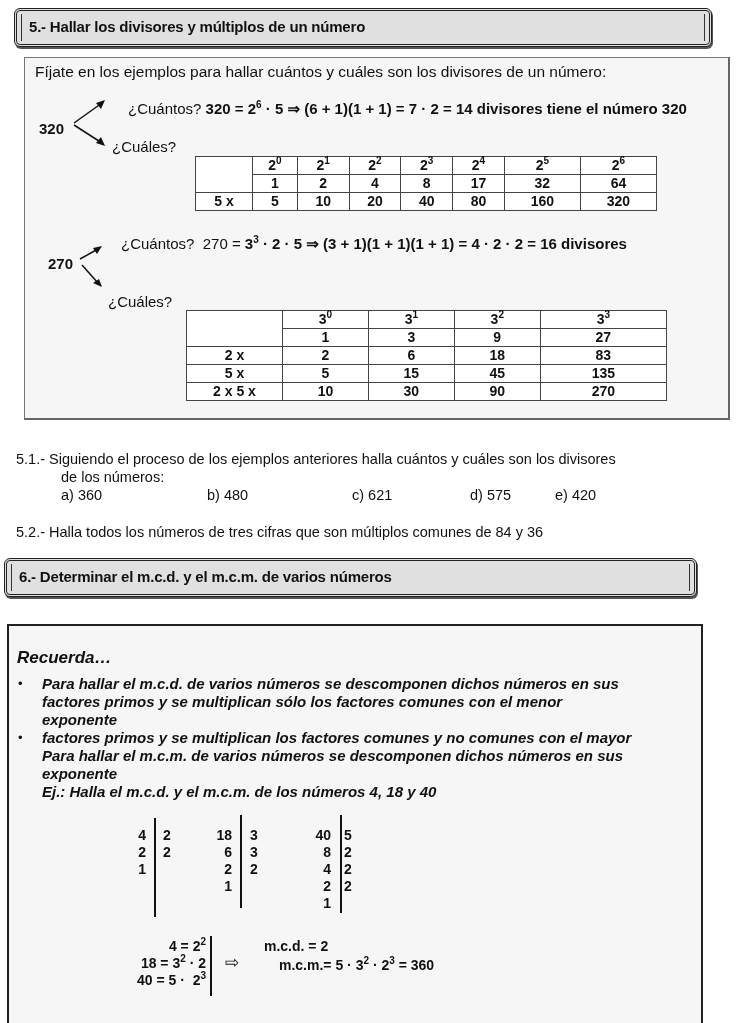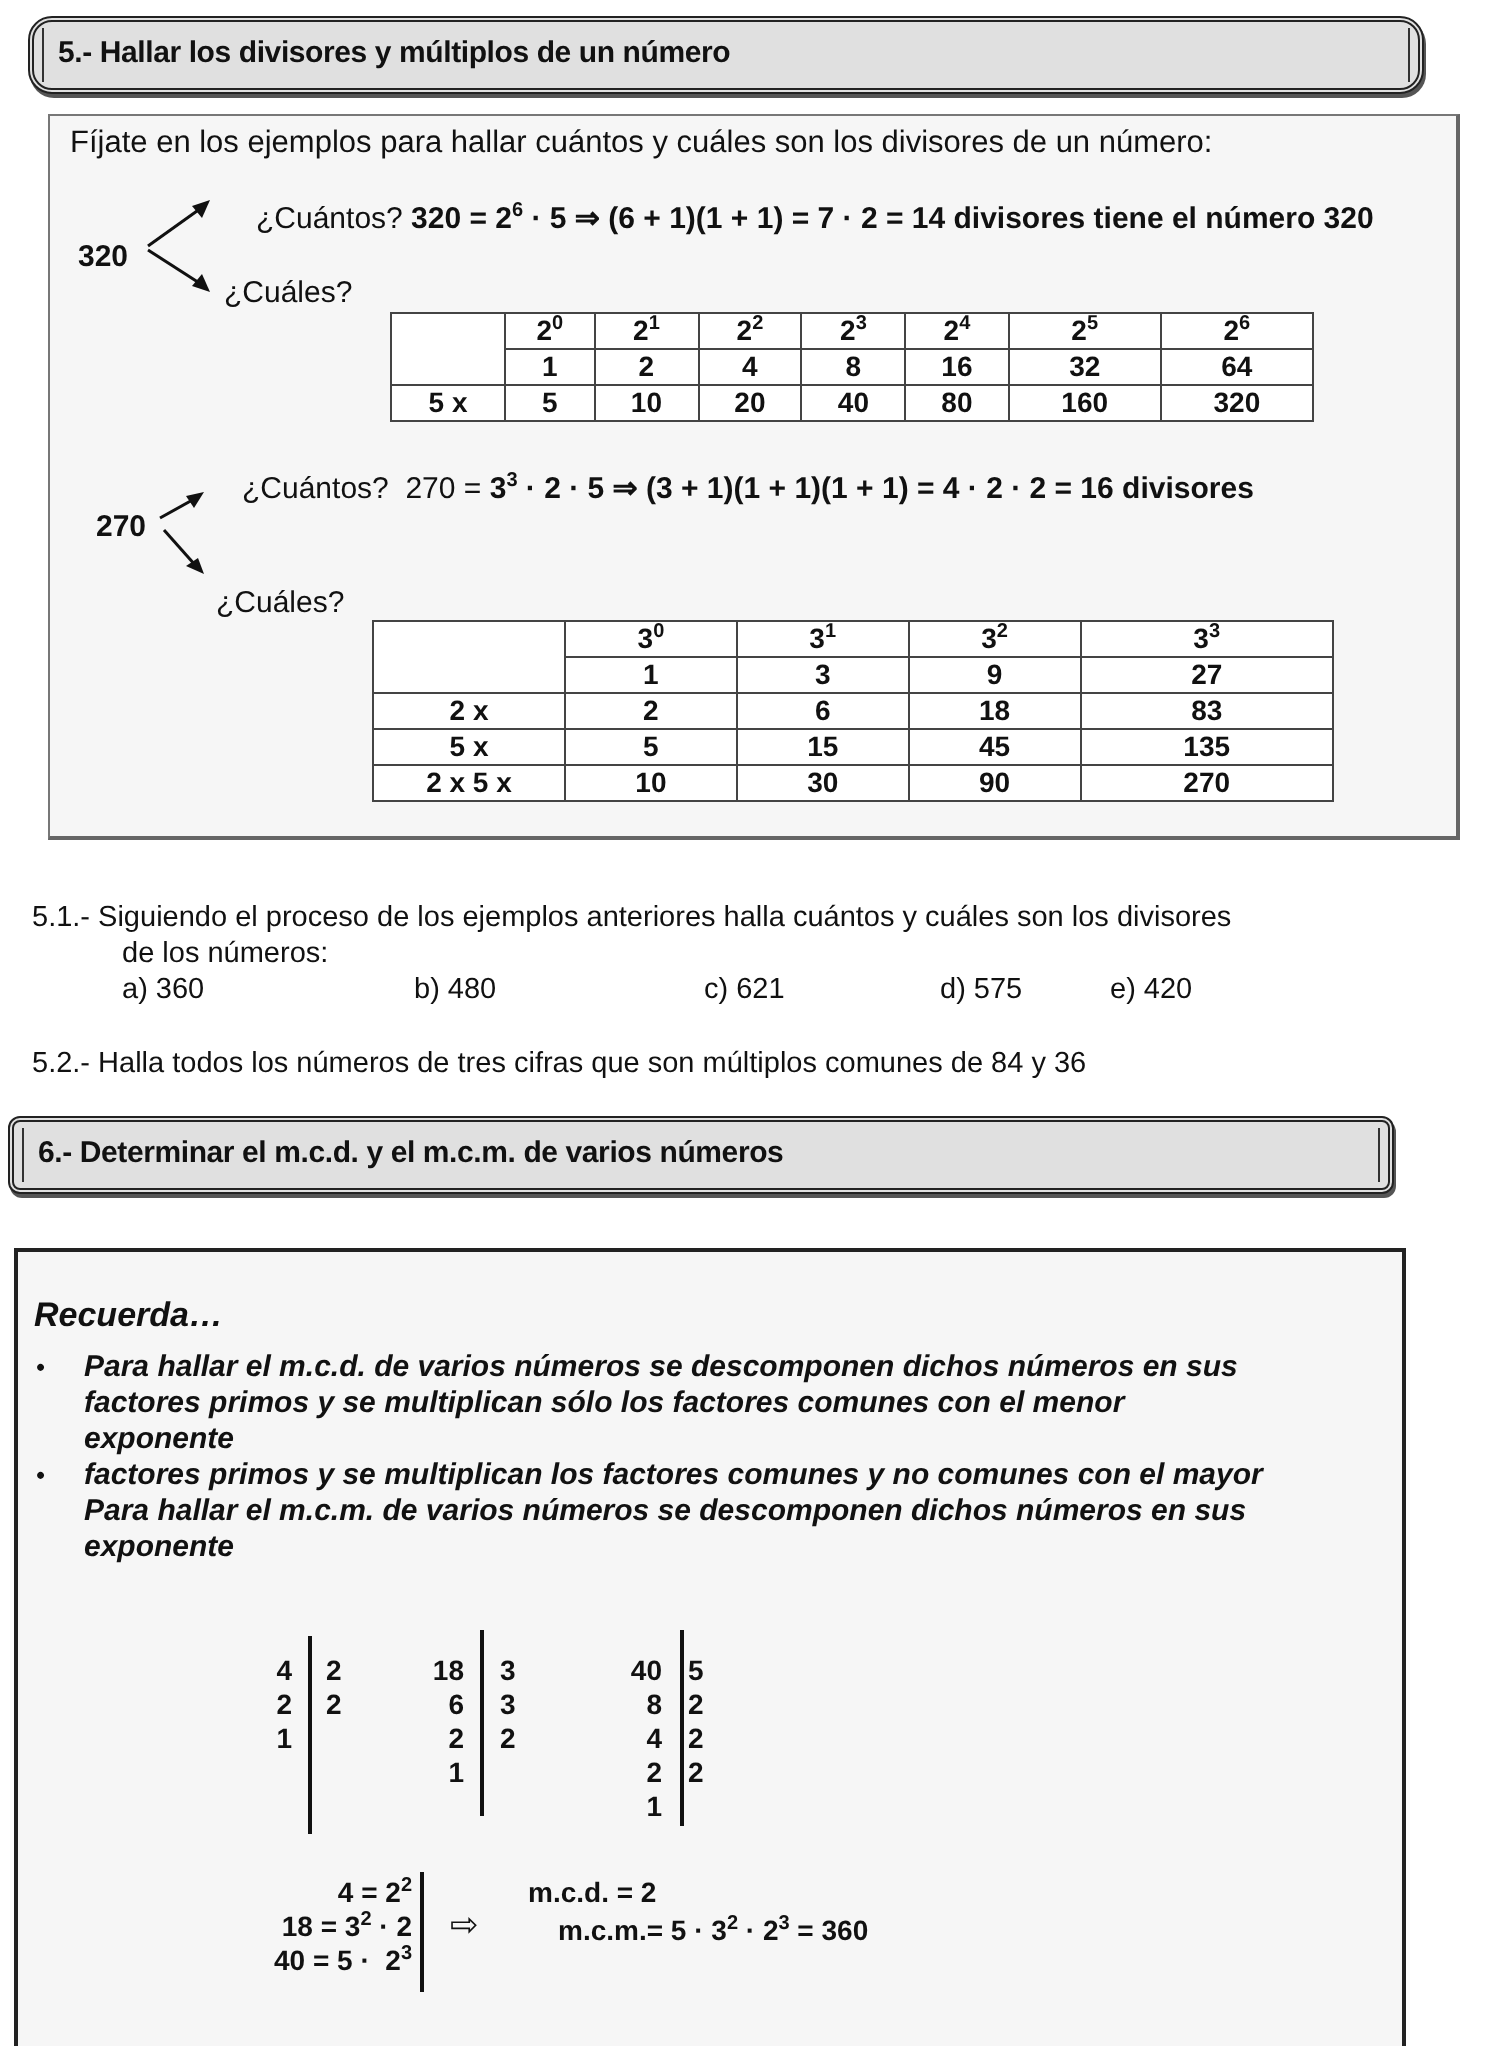--- a/index.html
+++ b/index.html
@@ -22,21 +22,21 @@
   table.dt td.nb { border-top:none; border-bottom:none; }
   .box2 { left:7px; top:624px; width:692px; height:410px; background:#f6f6f6;
           border:2px solid #222; border-bottom:none; }
   .it { font-style:italic; font-weight:bold; font-size:15px; white-space:nowrap; }
   .vbar { position:absolute; width:2px; background:#111; }
   .col { position:absolute; font-weight:bold; font-size:14px; line-height:17px; text-align:right; }
 </style>
 </head>
 <body>
 
-<div class="hdr" style="left:14px;top:8px;width:692px;height:33px;border-radius:12px;">
+<div class="hdr" style="left:14px;top:8px;width:692px;height:33px;">
   <div class="inner"></div>
   <span>5.- Hallar los divisores y múltiplos de un número</span>
 </div>
 
 <div class="abs box1"></div>
 
 <div class="abs t" style="left:35px;top:63px;font-size:15.5px;">Fíjate en los ejemplos para hallar cuántos y cuáles son los divisores de un número:</div>
 
 <div class="abs t b" style="left:39px;top:120px;">320</div>
 <svg class="abs" style="left:72px;top:98px;" width="36" height="50">
@@ -62,21 +62,21 @@
     <td><span>2</span><sup>4</sup></td>
     <td><span>2</span><sup>5</sup></td>
     <td><span>2</span><sup>6</sup></td>
   </tr>
   <tr>
     <td class="nb"></td>
     <td>1</td>
     <td>2</td>
     <td>4</td>
     <td>8</td>
-    <td>16</td>
+    <td>17</td>
     <td>32</td>
     <td>64</td>
   </tr>
   <tr>
     <td>5 x</td>
     <td>5</td>
     <td>10</td>
     <td>20</td>
     <td>40</td>
     <td>80</td>
@@ -161,20 +161,21 @@
     <span style="position:absolute;left:0;top:0;font-size:13px;">•</span>
     <div class="it">Para hallar el m.c.d. de varios números se descomponen dichos números en sus</div>
     <div class="it">factores primos y se multiplican sólo los factores comunes con el menor</div>
     <div class="it">exponente</div>
   </div>
   <div style="position:relative;padding-left:24px;">
     <span style="position:absolute;left:0;top:0;font-size:13px;">•</span>
     <div class="it">factores primos y se multiplican los factores comunes y no comunes con el mayor</div>
     <div class="it">Para hallar el m.c.m. de varios números se descomponen dichos números en sus</div>
     <div class="it">exponente</div>
+    <div class="it">Ej.: Halla el m.c.d. y el m.c.m. de los números 4, 18 y 40</div>
   </div>
 </div>
 
 <div class="col" style="left:128px;top:827px;width:18px;">
   <div>4</div>
     <div>2</div>
     <div>1</div>
 </div>
 <div class="vbar" style="left:154px;top:818px;height:99px;"></div>
 <div class="col" style="left:163px;top:827px;text-align:left;">

